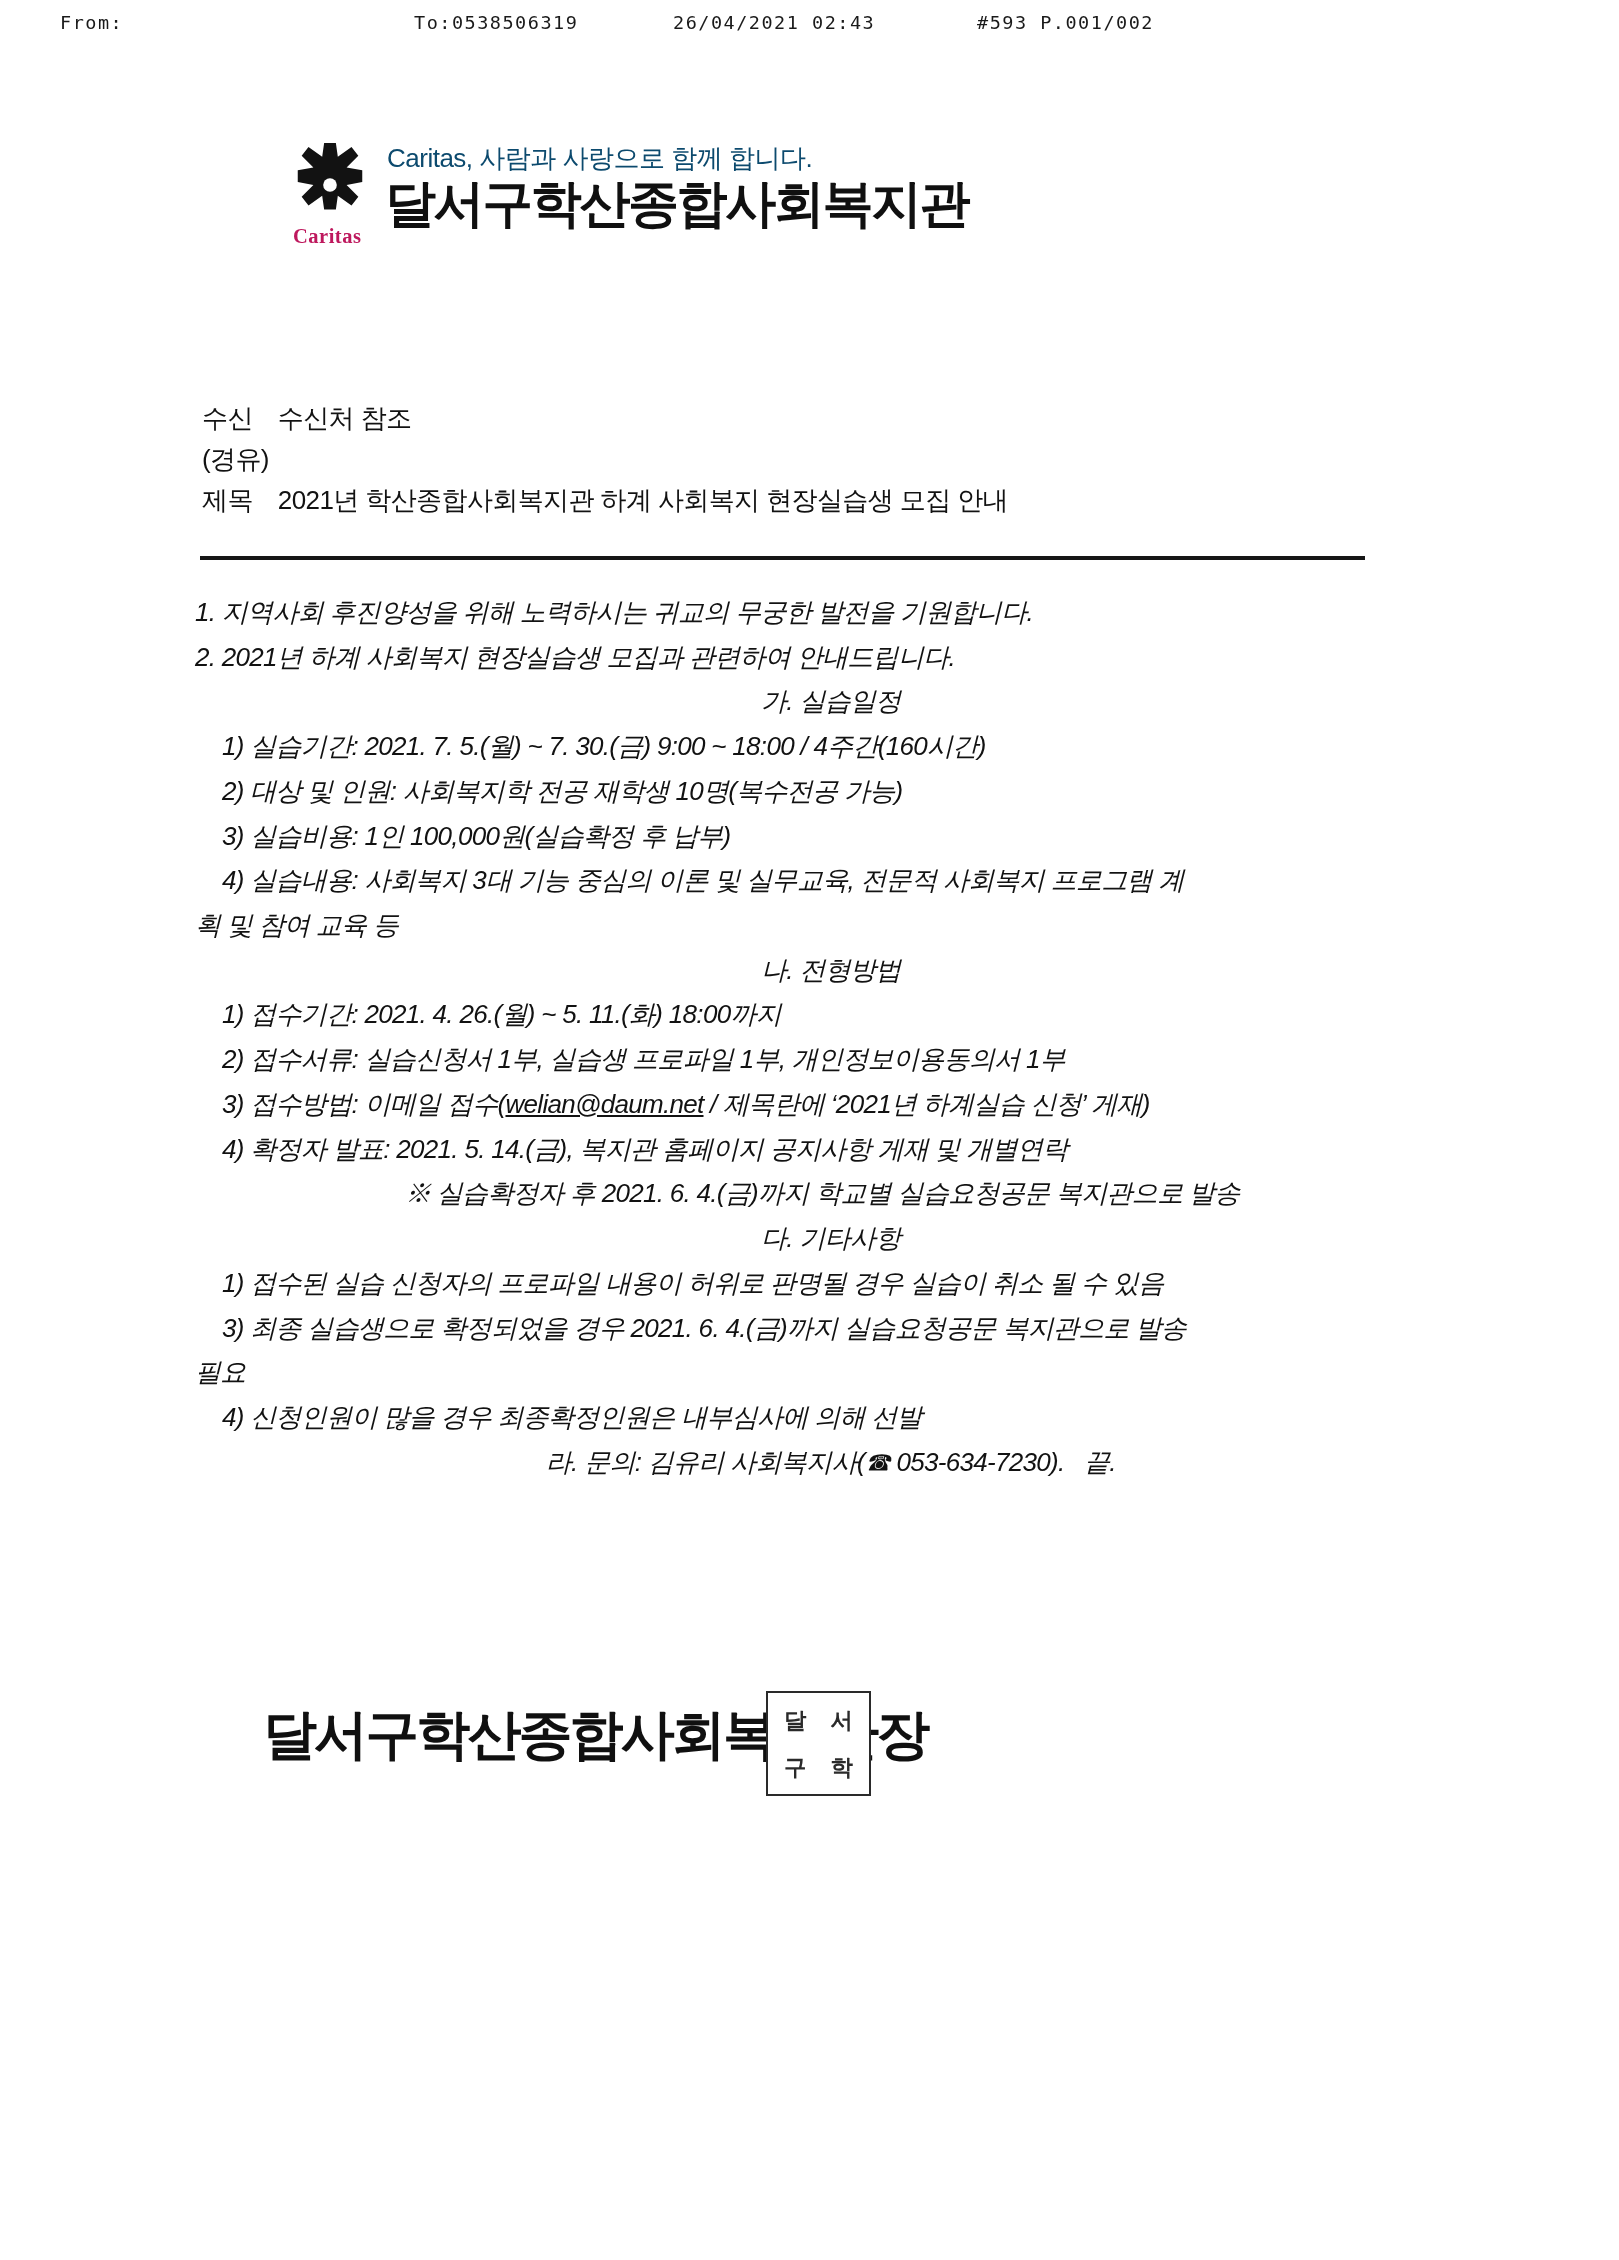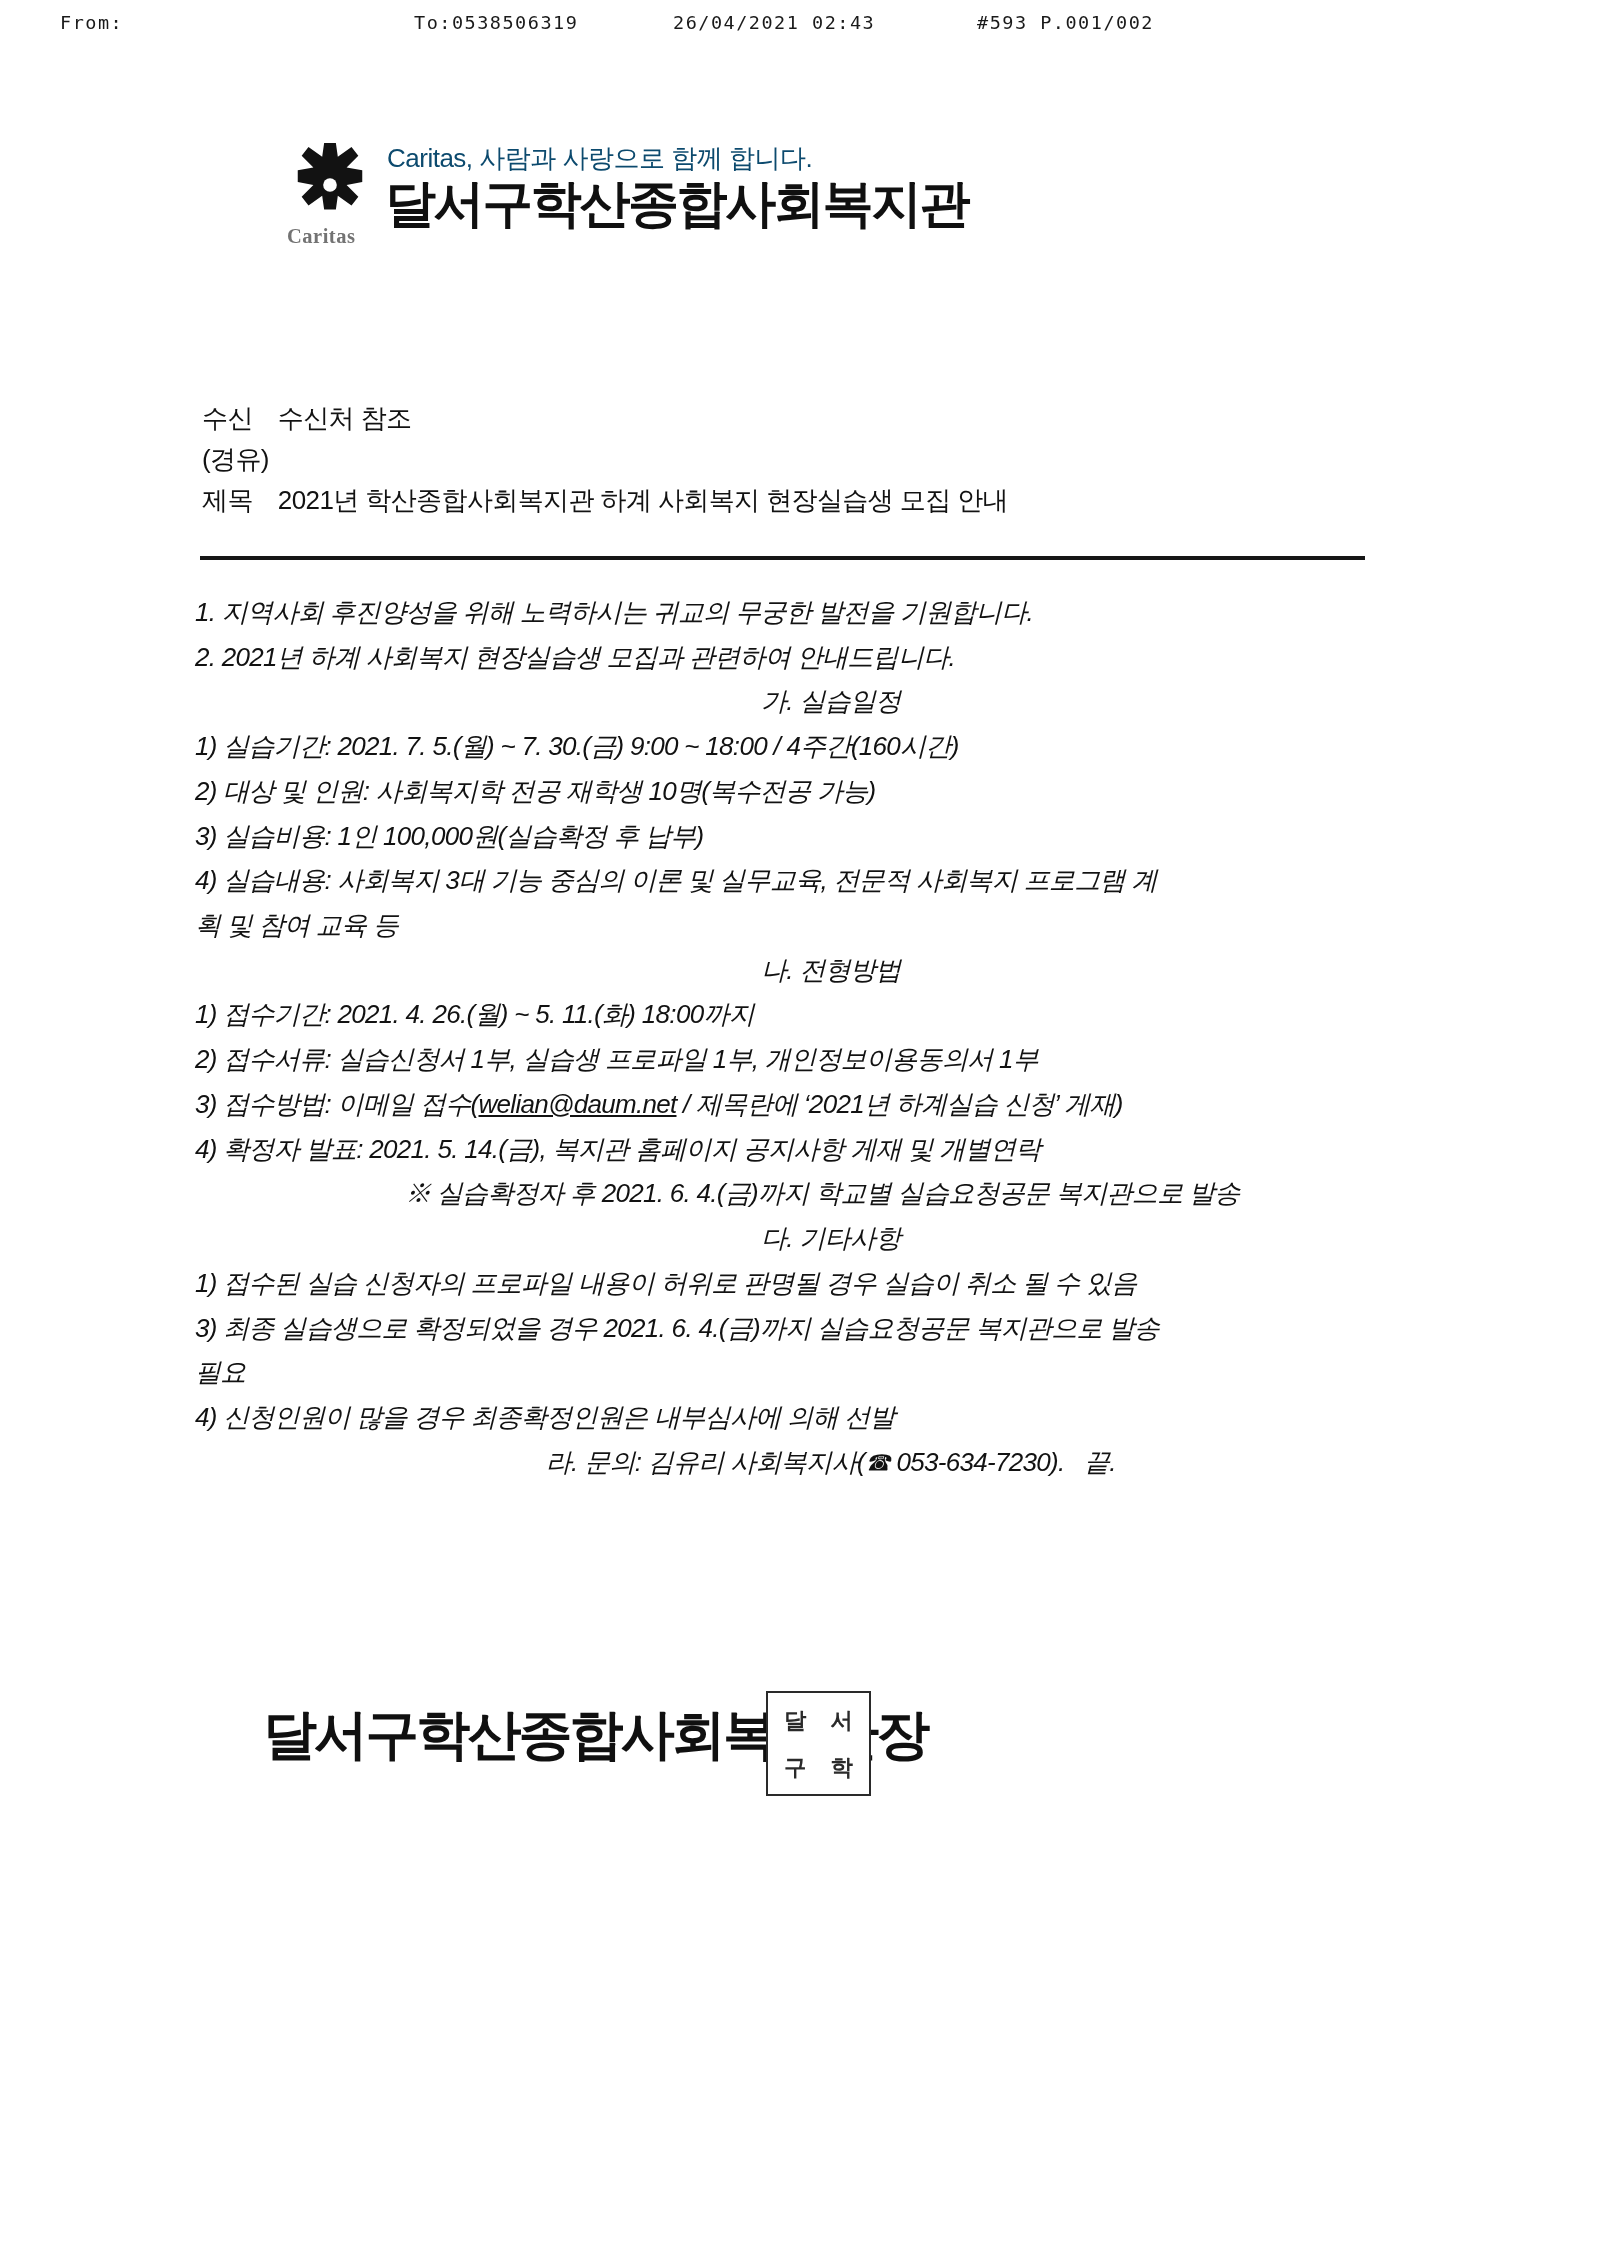--- a/index.html
+++ b/index.html
@@ -56,27 +56,27 @@
   .caritas-mark {
     position: absolute;
     left: 0;
     top: 2px;
     width: 90px;
     height: 107px;
   }
   .caritas-mark svg { display:block; }
   .caritas-word {
     position: absolute;
-    left: 2px;
+    left: 8px;
     top: 84px;
     font-family: "Liberation Serif", serif;
     font-size: 20.5px;
     font-weight: bold;
     letter-spacing: 0.5px;
-    color: #737373;
+    color: #be185d;
   }
   .tagline {
     position: absolute;
     left: 102px;
     top: 0px;
     font-size: 26px;
     color: #0c4a6e;
     letter-spacing: -0.5px;
     white-space: nowrap;
   }
@@ -126,21 +126,21 @@
     color: #121212;
     letter-spacing: -0.7px;
     font-style: italic;
   }
   .body-text .p {
     white-space: pre-wrap;
     word-break: keep-all;
   }
   .i0  { margin-left: 0px; }
   .i1  { margin-left: 13.7px; text-align: center; }
-  .i2  { }
+  .i2  { margin-left: 27px; }
   .i3  { margin-left: 166px; }
   .i4  { margin-left: 210px; }
 
   .ul { text-decoration: underline; }
 
   
   .sign-line {
     position: absolute;
     left: 263px;
     top: 1699px;

